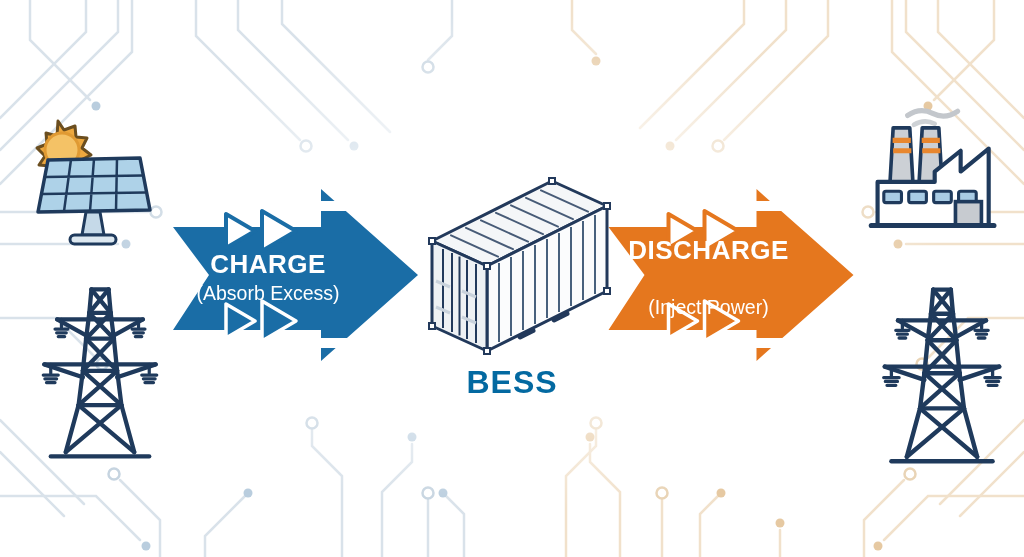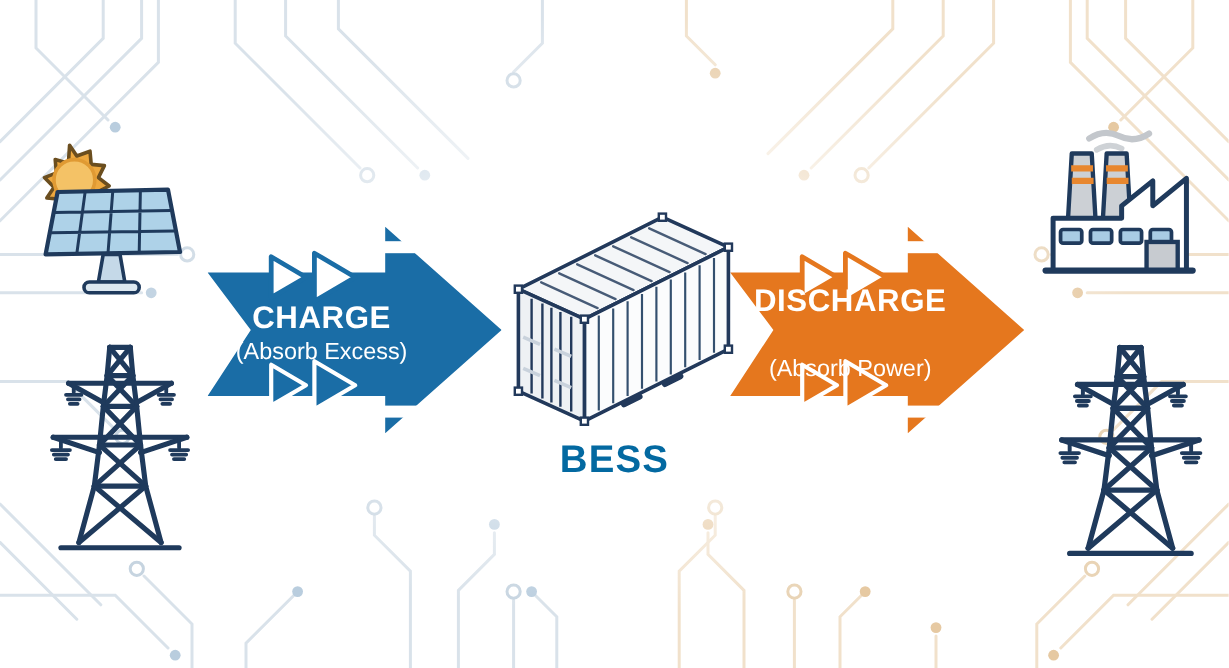--- a/index.html
+++ b/index.html
@@ -229,21 +229,21 @@
         <polygon points="0,3 0,37 29,20"></polygon>
         <polygon points="36,0 36,40 70,20"></polygon>
       </g>
       <g transform="translate(60,112)" stroke="#ffffff" stroke-width="3.5" stroke-linejoin="round" fill="#e5771e">
         <polygon points="0,3 0,37 29,20"></polygon>
         <polygon points="36,0 36,40 70,20"></polygon>
       </g>
     </svg>
     <div class="arrow-text" style="width:205px;gap:28px;">
       <div class="arrow-label">DISCHARGE</div>
-      <div class="arrow-sublabel">(Absorb Power)</div>
+      <div class="arrow-sublabel">(Inject Power)</div>
     </div>
   </div>
 
   <div class="abs container-wrap" style="left:420px;top:163px;">
     <svg width="220" height="200" viewBox="0 0 220 200">
       <g stroke="#22395b" stroke-width="3" stroke-linejoin="round">
         <polygon points="12,78 132,18 187,43 67,103" fill="#f4f6f8"></polygon>
         <polygon points="67,103 187,43 187,128 67,188" fill="#fbfcfd"></polygon>
         <polygon points="12,78 67,103 67,188 12,163" fill="#eef1f4"></polygon>
       </g>

